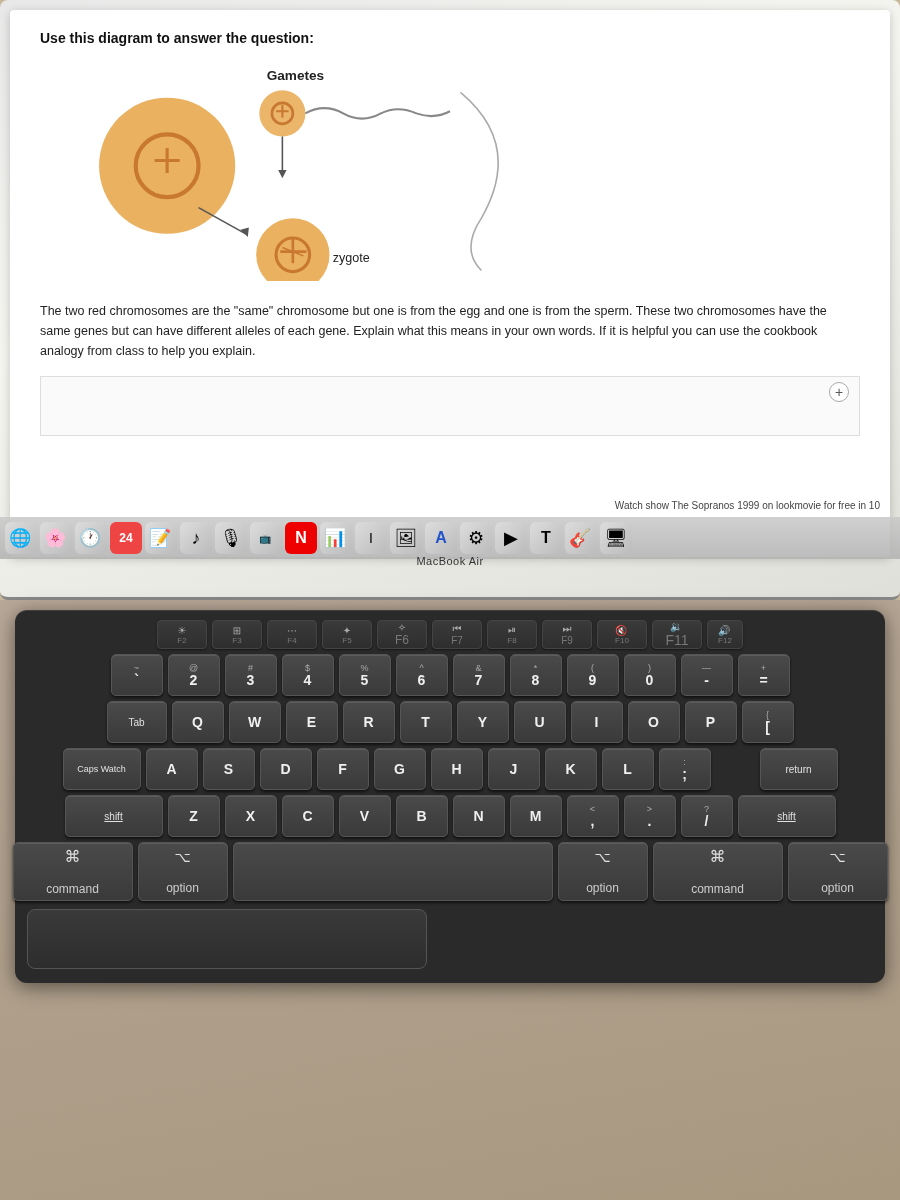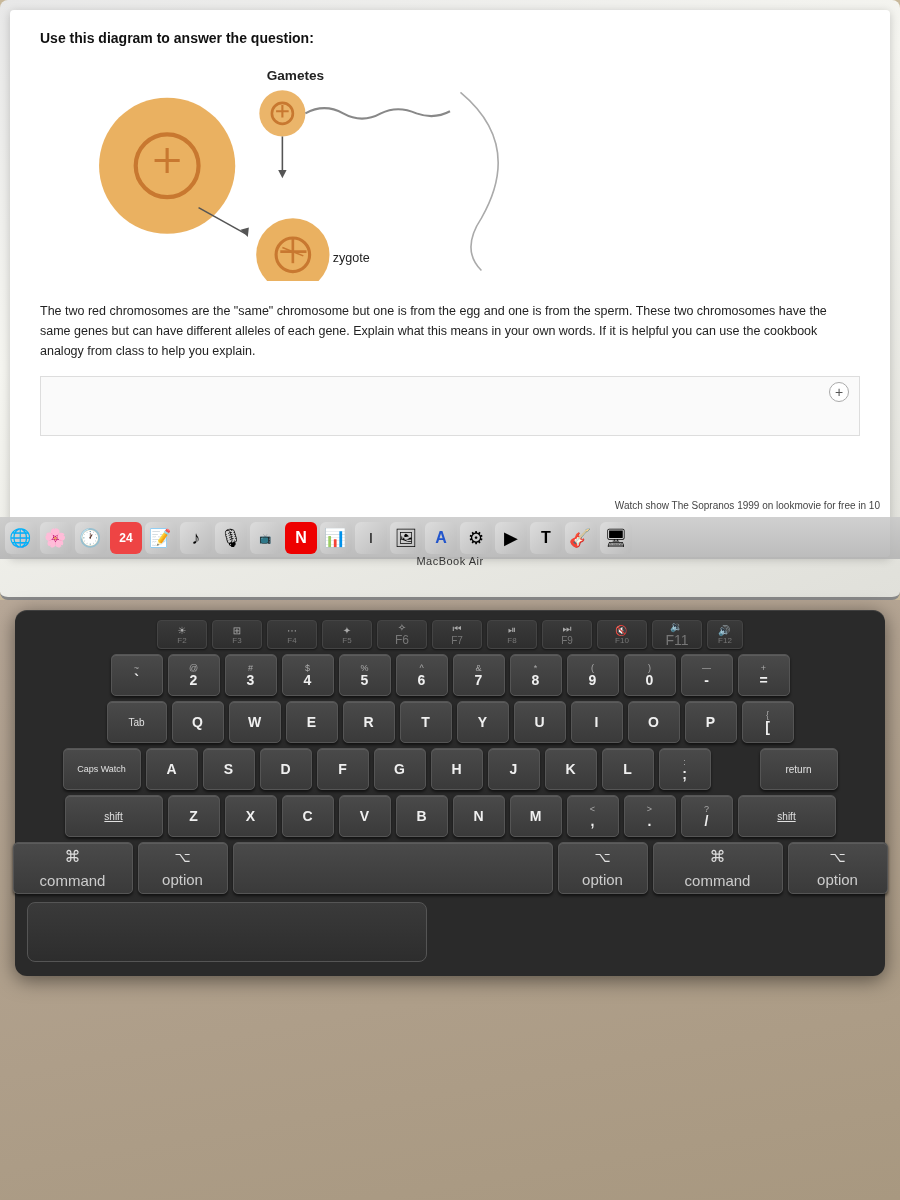--- a/index.html
+++ b/index.html
@@ -196,23 +196,23 @@
       line-height: 1;
     }
 
     .key .sub-char {
       font-size: 9px;
       color: #aaa;
       line-height: 1;
     }
 
     .key .label-text {
-      font-size: 15px;
+      font-size: 12px;
       color: #ccc;
-      margin-top: 6px;
+      margin-top: 16px;
     }
 
     .key.wide-1-5 { width: 60px; text-align: right; }
     .key.wide-2 { width: 78px; }
     .key.wide-2-5 { width: 98px; text-decoration: underline; }
     .key.wide-space { width: 320px; }
     .key.standard { width: 52px; }
 
     .fn-row-container {
       display: flex;

